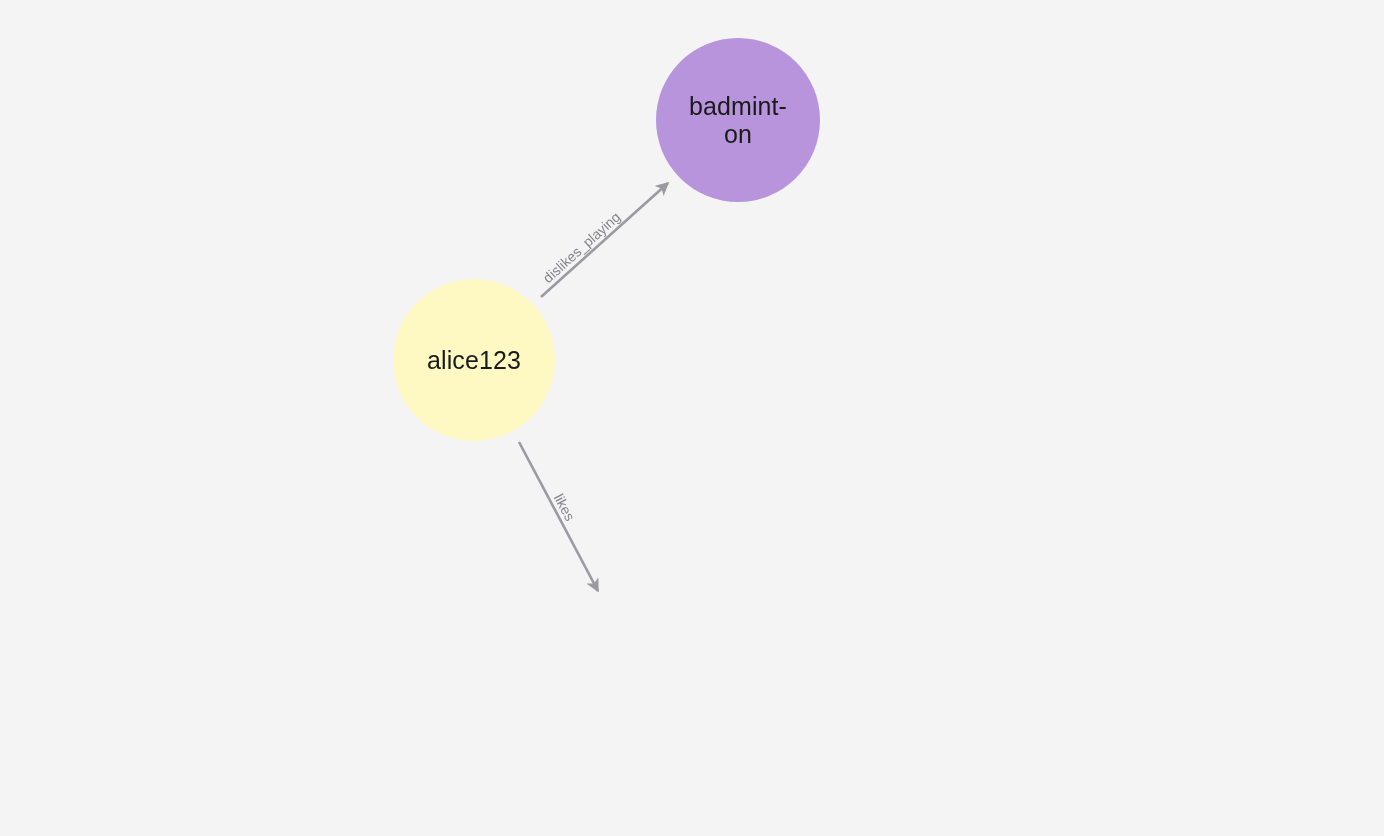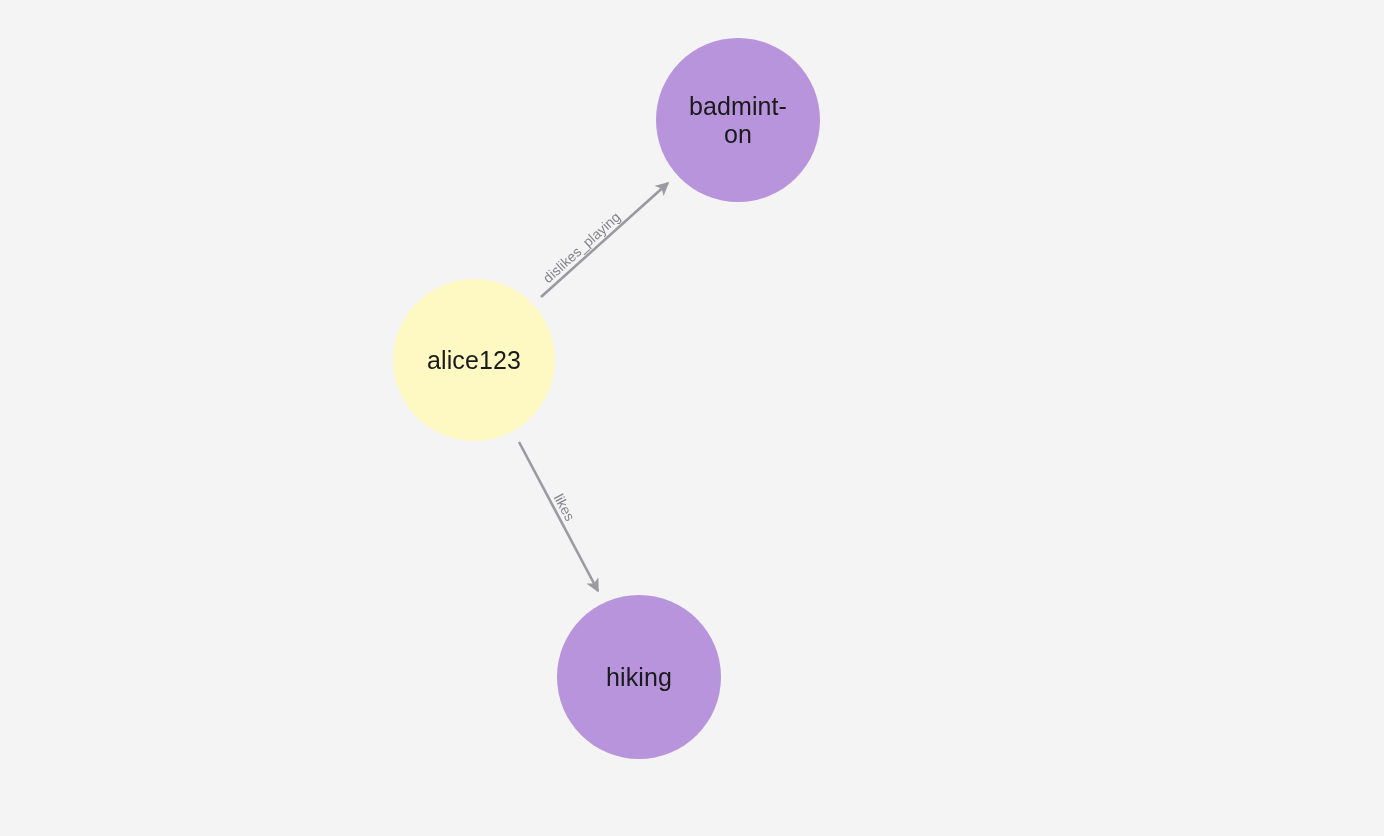--- a/index.html
+++ b/index.html
@@ -68,21 +68,18 @@
 
   <div class="graph-node" id="node-0" style="left: 656px; top: 38px; width: 164px; height: 164px; background: rgb(183, 148, 220);">
     <span class="node-label">badmint-
 on</span>
   </div>
 
   <div class="graph-node" id="node-1" style="left: 393px; top: 279px; width: 162px; height: 162px; background: #fef9c3;">
     <span class="node-label">alice123</span>
   </div>
 
-  <div class="graph-node" id="node-2" style="left: 557px; top: 595px; width: 164px; height: 164px; background: rgb(183, 148, 220);">
-    <span class="node-label">hiking</span>
-  </div>
 
   <div class="edge-label" id="edge-label-0" style="left: 545px; top: 272px; transform: rotate(-41.9deg);">dislikes_playing</div>
 
   <div class="edge-label" id="edge-label-1" style="left: 558px; top: 487px; transform: rotate(62.1deg);">likes</div>
 
 </div>
 
 </body></html>

